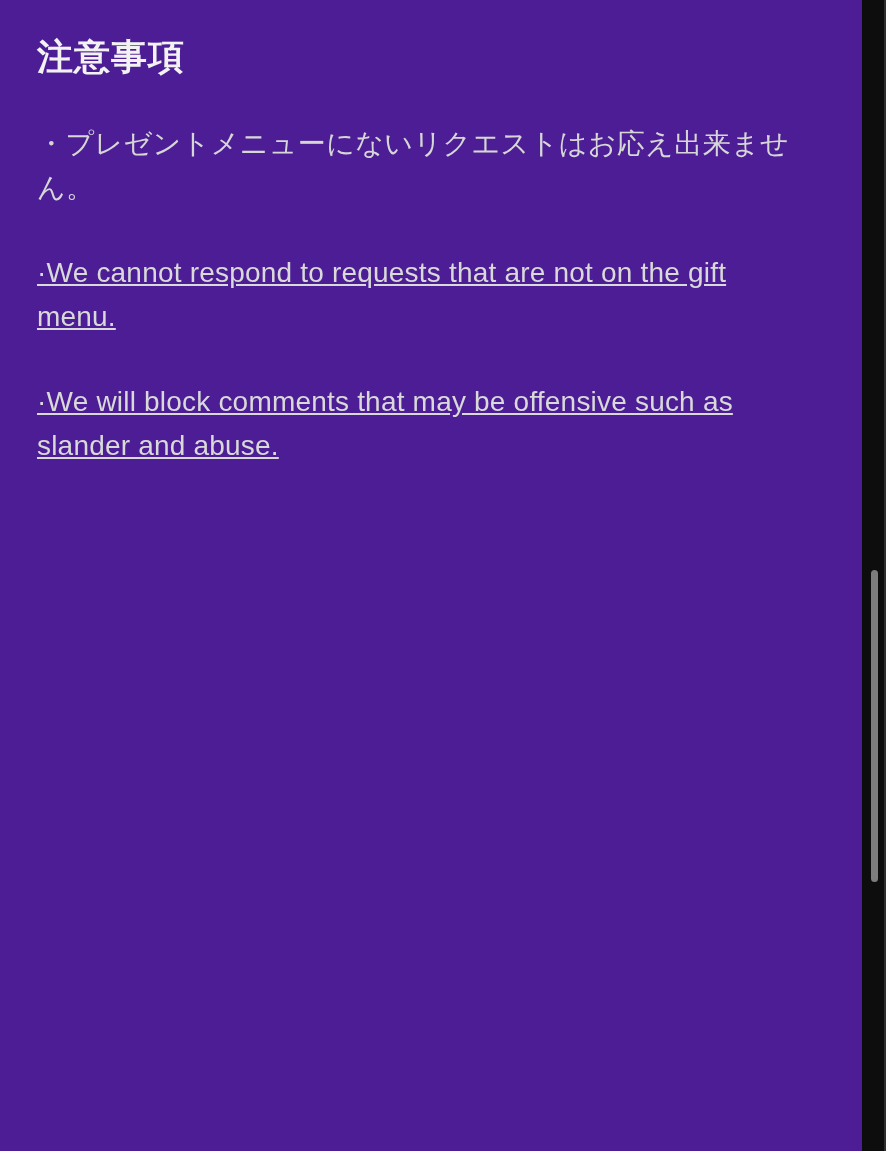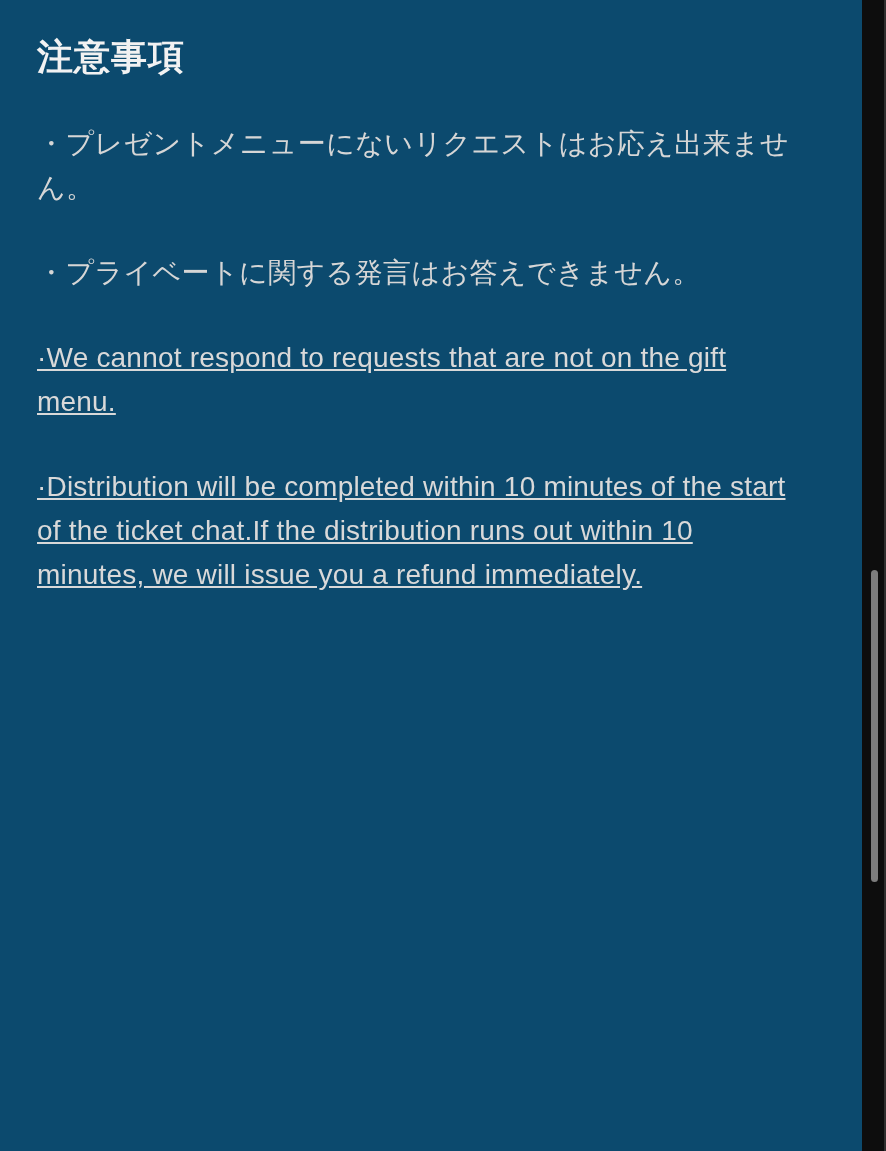--- a/index.html
+++ b/index.html
@@ -10,21 +10,21 @@
   body {
     width: 886px;
     height: 1151px;
     overflow: hidden;
     position: relative;
     font-family: "Liberation Sans", "DejaVu Sans", sans-serif;
   }
   .page {
     position: absolute;
     inset: 0;
-    background: #0c4a6e;
+    background: #4c1d95;
   }
   .content {
     position: absolute;
     top: 0;
     left: 37px;
     width: 780px;
   }
   .page-title {
     margin: 0;
     padding-top: 36px;
@@ -81,23 +81,22 @@
 </head>
 <body>
 
 <div class="page">
 
   <div class="content">
     <h1 class="page-title">注意事項</h1>
 
     <div class="notices">
       <p class="notice ja">・プレゼントメニューにないリクエストはお応え出来ません。</p>
-      <p class="notice ja">・プライベートに関する発言はお答えできません。</p>
       <p class="notice en">·We cannot respond to requests that are not on the gift menu.</p>
-      <p class="notice en">·Distribution will be completed within 10 minutes of the start of the ticket chat.If the distribution runs out within 10 minutes, we will issue you a refund immediately.</p>
+      <p class="notice en">·We will block comments that may be offensive such as slander and abuse.</p>
     </div>
   </div>
 
   <div class="scrollbar-track">
     <div class="scrollbar-thumb"></div>
   </div>
 
   <div class="screen-edge"></div>
 
 </div>

